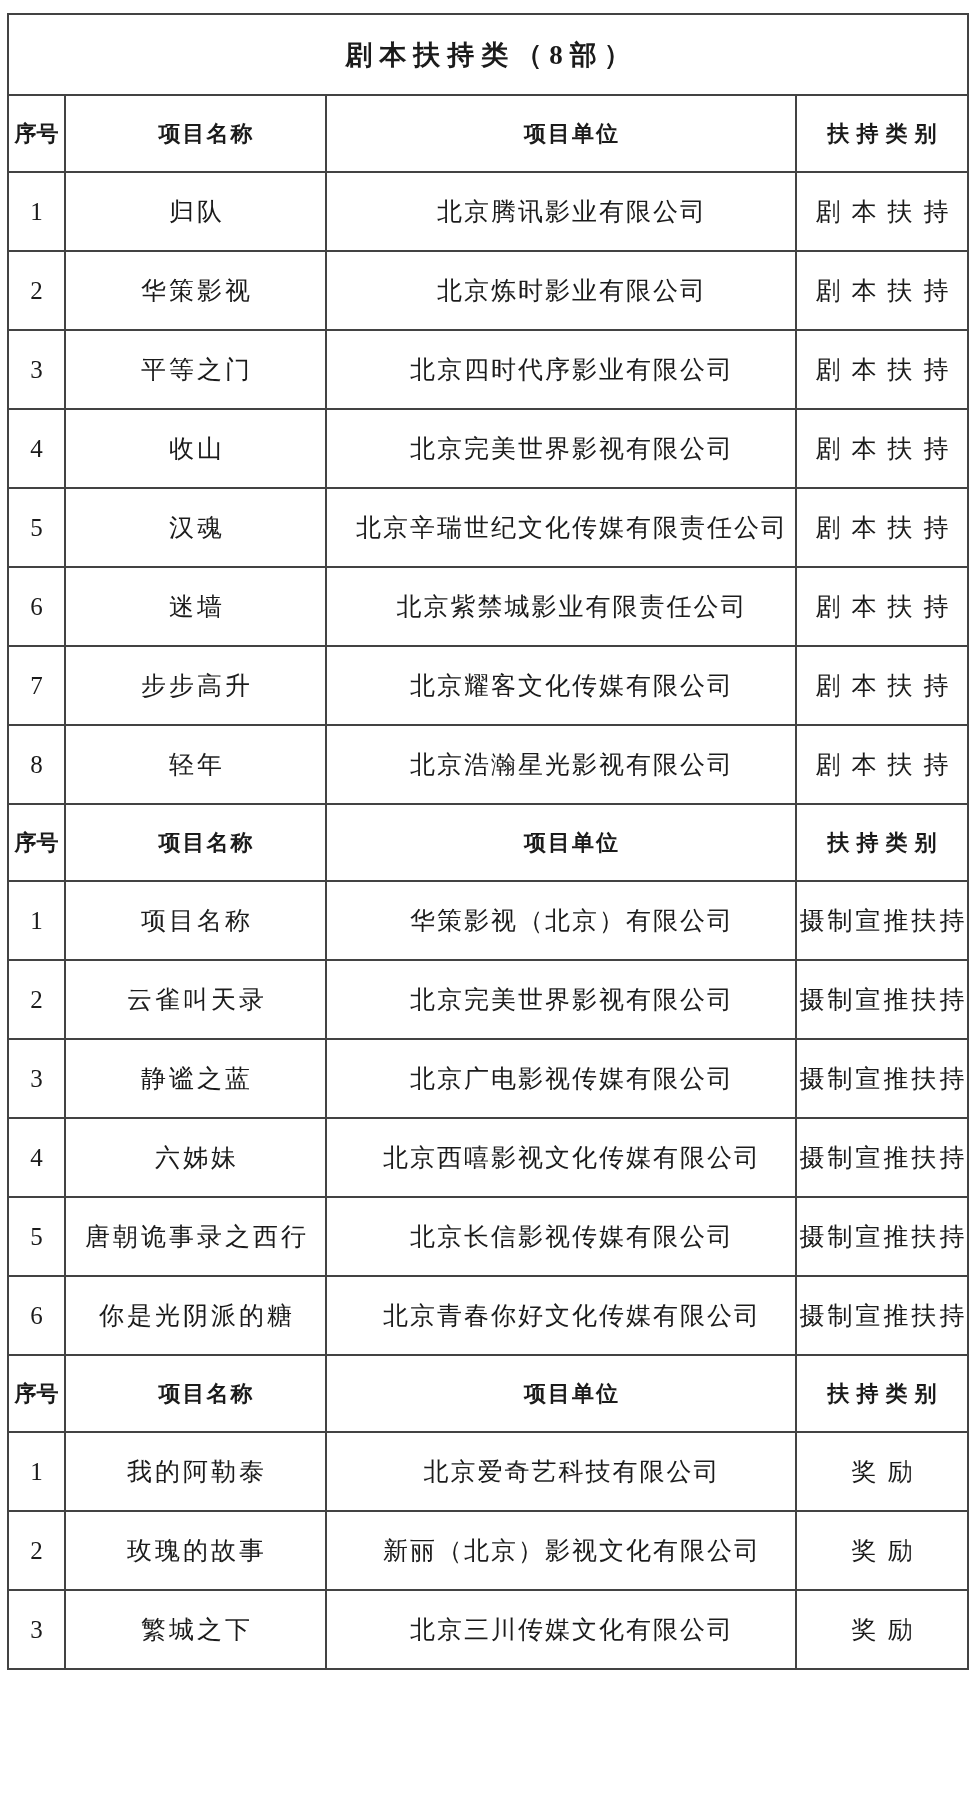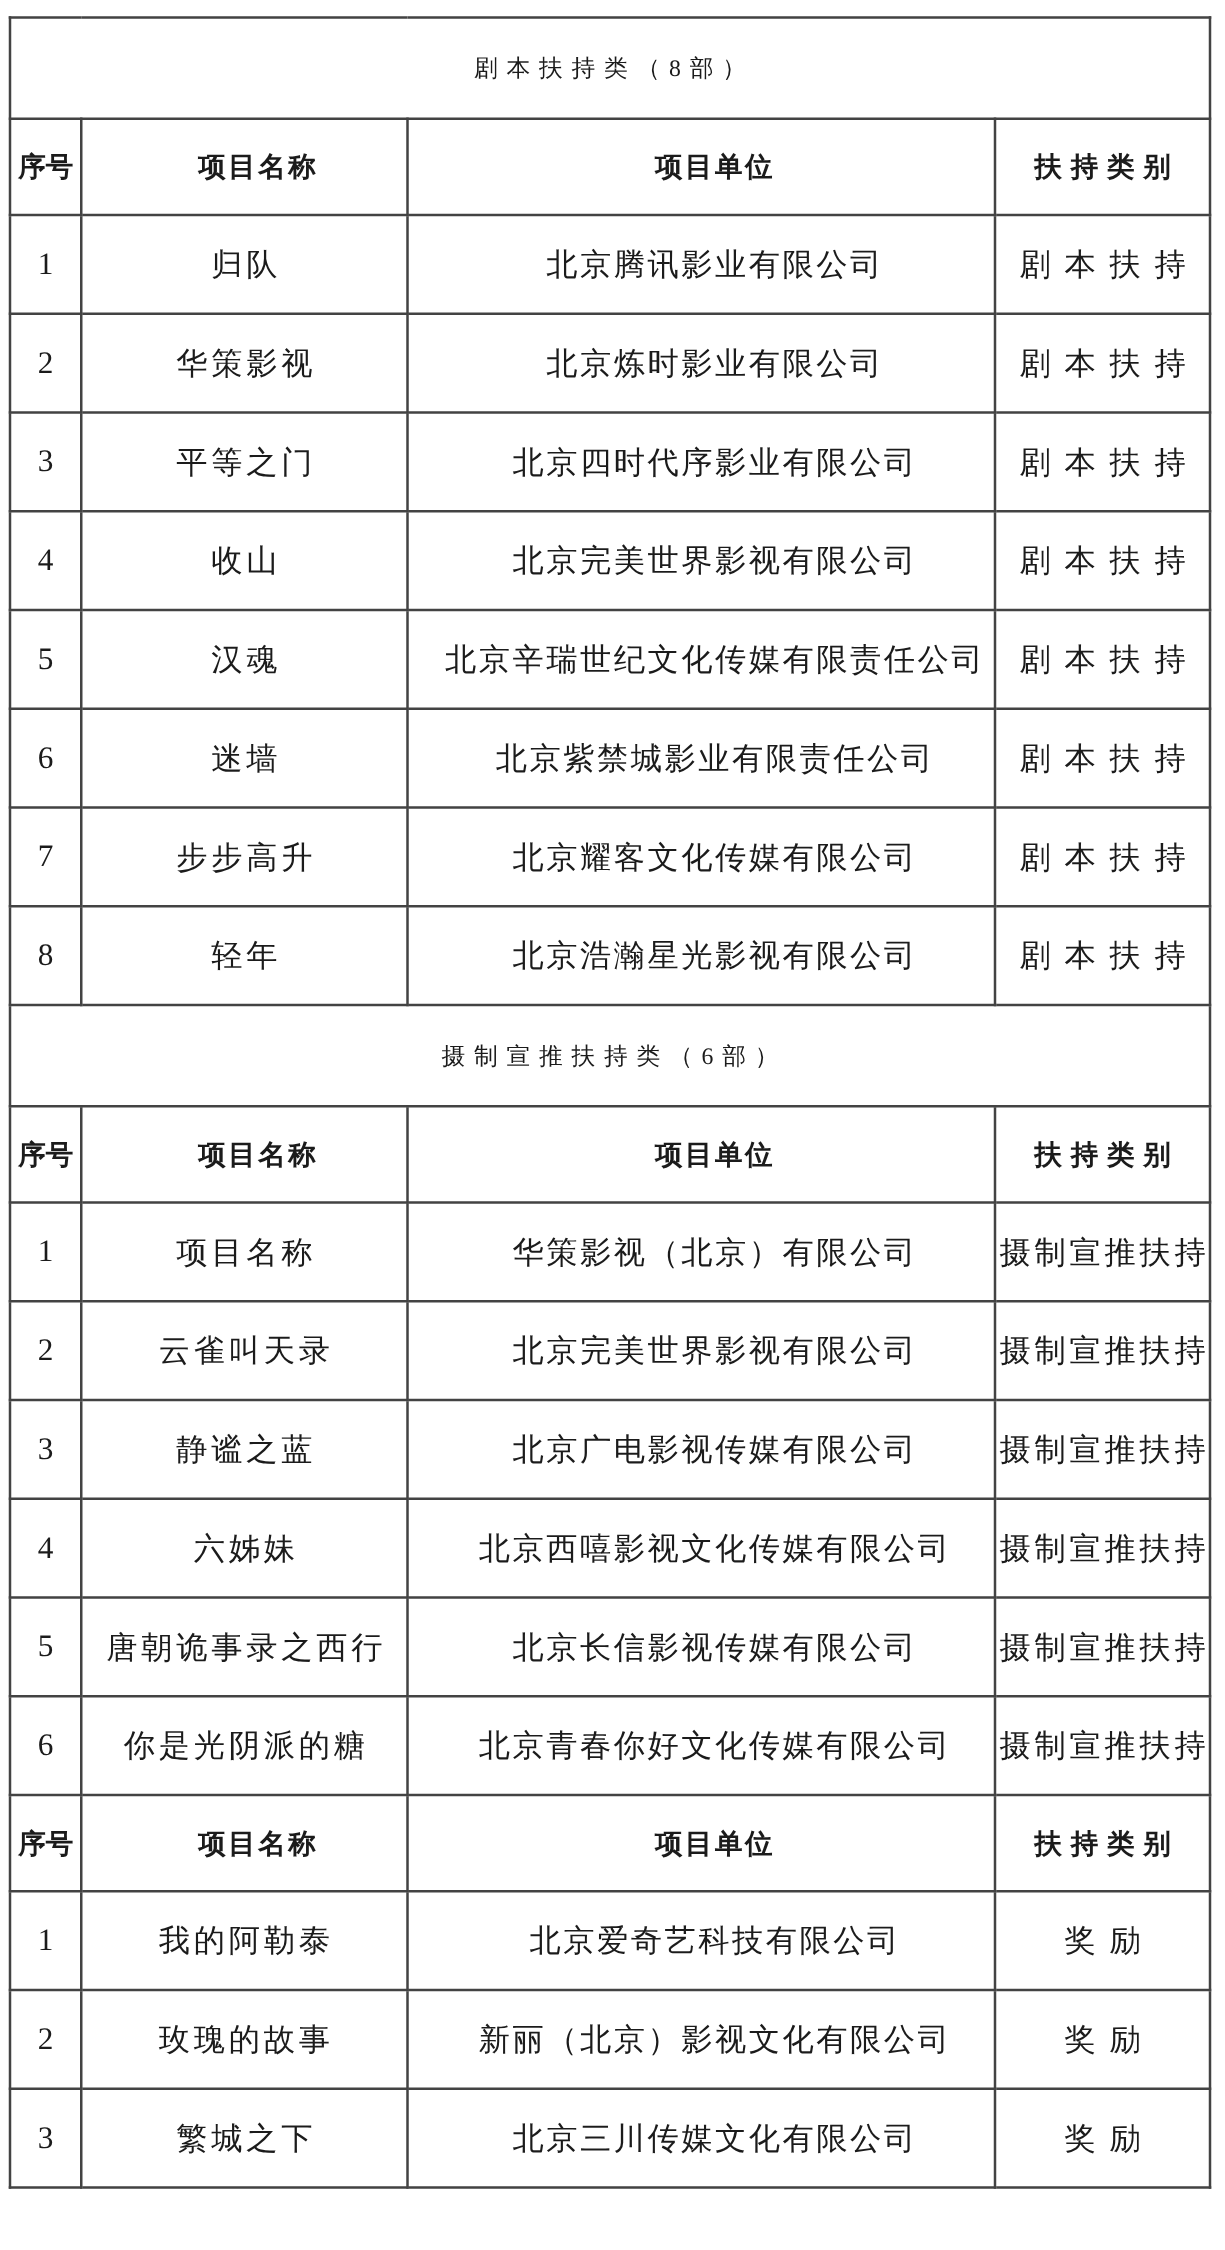--- a/index.html
+++ b/index.html
@@ -29,22 +29,22 @@
   table.support-table th {
     border: 2px solid #434343;
     text-align: center;
     vertical-align: middle;
     padding: 0;
     overflow: hidden;
     font-weight: normal;
   }
   tr.title-row td {
     height: 79px;
-    font-size: 19px;
-    font-weight: normal;
+    font-size: 27px;
+    font-weight: bold;
   }
   tr.header-row th {
     height: 75px;
     font-size: 22px;
     font-weight: bold;
   }
   tr.data-row td {
     height: 77px;
     font-size: 25px;
   }
@@ -123,23 +123,20 @@
         <td><span class="ls2">北京耀客文化传媒有限公司</span></td>
         <td><span class="ls11">剧本扶持</span></td>
       </tr>
       <tr class="data-row">
         <td><span>8</span></td>
         <td><span class="ls3">轻年</span></td>
         <td><span class="ls2">北京浩瀚星光影视有限公司</span></td>
         <td><span class="ls11">剧本扶持</span></td>
       </tr>
 
-      <tr class="title-row">
-        <td colspan="4"><span class="ls7">摄制宣推扶持类（6部）</span></td>
-      </tr>
       <tr class="header-row">
         <th><span>序号</span></th>
         <th><span class="ls2">项目名称</span></th>
         <th><span class="ls2">项目单位</span></th>
         <th><span class="ls7">扶持类别</span></th>
       </tr>
       <tr class="data-row">
         <td><span>1</span></td>
         <td><span class="ls3">项目名称</span></td>
         <td><span class="ls2">华策影视（北京）有限公司</span></td>

